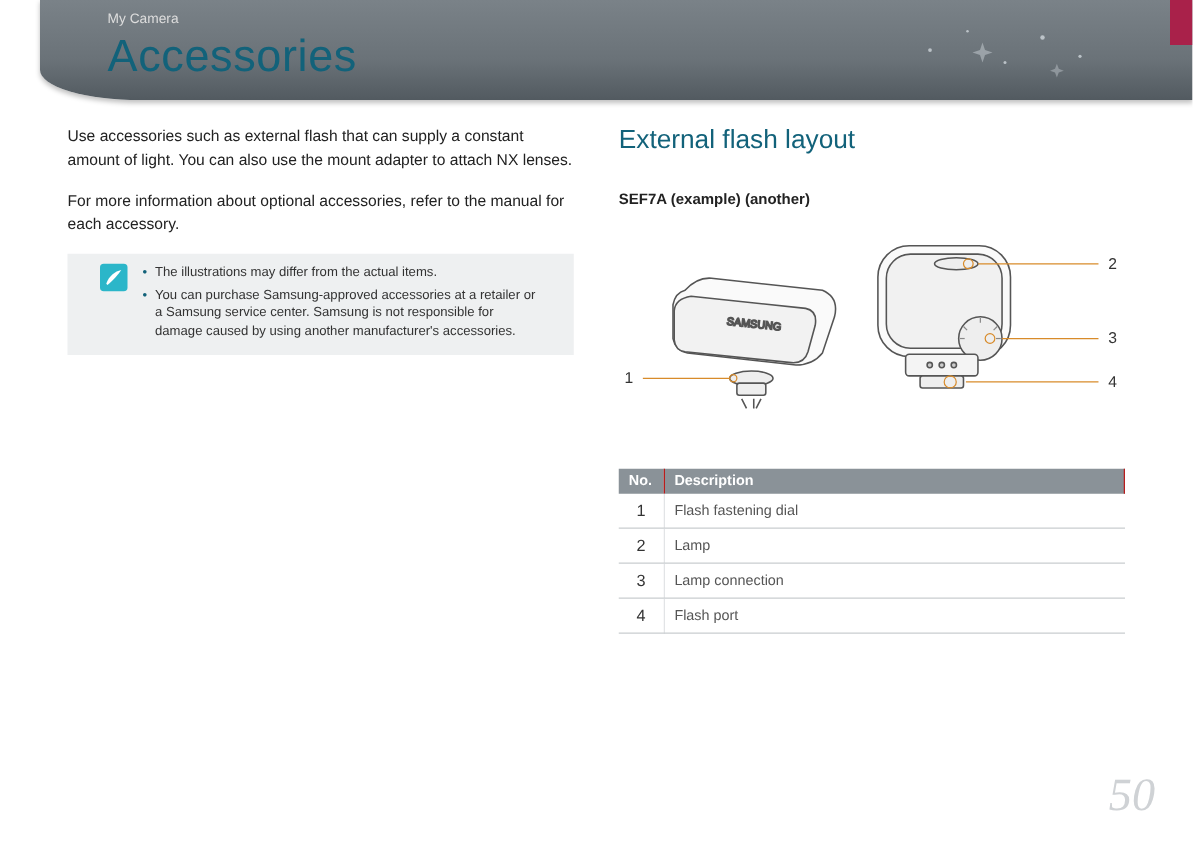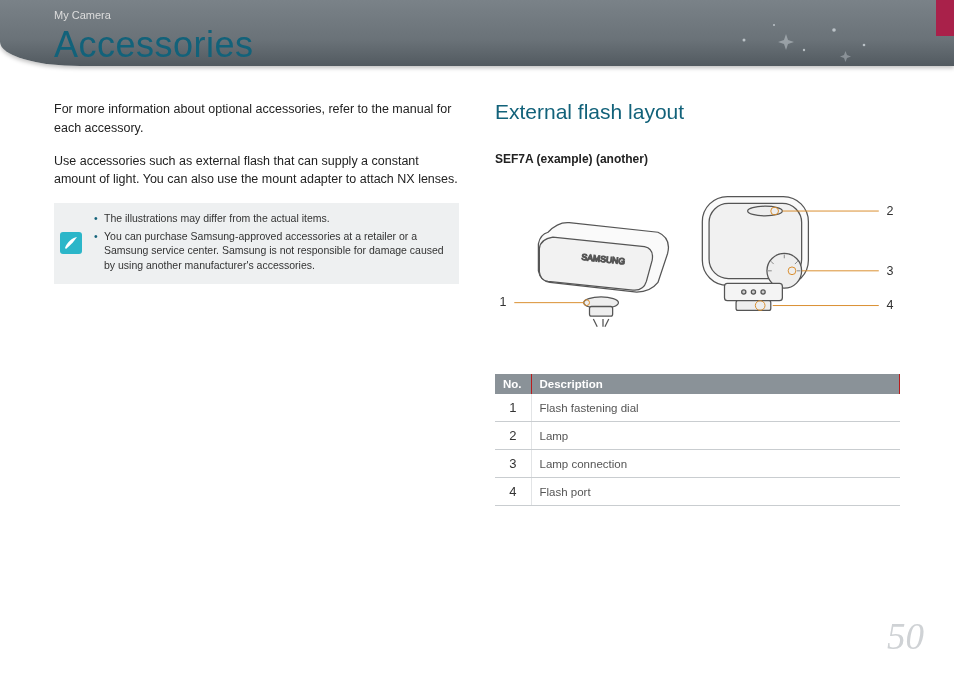--- a/index.html
+++ b/index.html
@@ -7,25 +7,26 @@
     width: 954px;
     height: 676px;
     font-family: "Segoe UI", Arial, sans-serif;
     background: #ffffff;
     color: #333;
     position: relative;
     overflow: hidden;
   }
   .header-band {
     position: relative;
-    height: 66px;
+    height: 80px;
     background: linear-gradient(to bottom, #7a8288 0%, #6a7278 60%, #525a60 100%);
     border-bottom-left-radius: 80px 24px;
     border-bottom-right-radius: 0;
     box-shadow: 0 2px 4px rgba(0,0,0,0.25);
+    margin-left: 32px;
   }
   .header-band .accent {
     position: absolute;
     top: 0; right: 0;
     width: 18px; height: 36px;
     background: #a9214a;
   }
   .header-band .sparkles {
     position: absolute;
     right: 70px;
@@ -66,24 +67,23 @@
   .para {
     font-size: 12.5px;
     color: #222;
     line-height: 1.5;
     margin-bottom: 14px;
   }
   .note-box {
     background: #eef0f1;
     display: flex;
     gap: 12px;
-    padding: 8px 6px;
+    padding: 8px 26px;
     font-size: 10.5px;
     color: #333;
-    align-items: center;
   }
   .note-icon {
     width: 22px;
     height: 22px;
     background: #2bb6c9;
     border-radius: 3px;
     flex: 0 0 22px;
     position: relative;
   }
   .note-icon svg { position: absolute; top: 2px; left: 2px; }
@@ -171,22 +171,22 @@
       <path d="M120 45 l1.5 -4 l1.5 4 l4 1.5 l-4 1.5 l-1.5 4 l-1.5 -4 l-4 -1.5 z" opacity="0.5"></path>
     </g>
   </svg>
   <div class="breadcrumb">My Camera</div>
   <div class="page-title">Accessories</div>
 </div>
 
 <div class="content">
 
   <div class="col">
+    <p class="para">Use accessories such as external flash that can supply a constant amount of light. You can also use the mount adapter to attach NX lenses.</p>
     <p class="para">For more information about optional accessories, refer to the manual for each accessory.</p>
-    <p class="para">Use accessories such as external flash that can supply a constant amount of light. You can also use the mount adapter to attach NX lenses.</p>
 
     <div class="note-box">
       <div class="note-icon">
         <svg width="18" height="18" viewBox="0 0 18 18">
           <path d="M3 14 C5 8, 10 4, 15 3 C13 6, 9 11, 4 15 Z" fill="#fff"></path>
         </svg>
       </div>
       <ul class="note-list">
         <li>The illustrations may differ from the actual items.</li>
         <li>You can purchase Samsung-approved accessories at a retailer or a Samsung service center. Samsung is not responsible for damage caused by using another manufacturer's accessories.</li>

